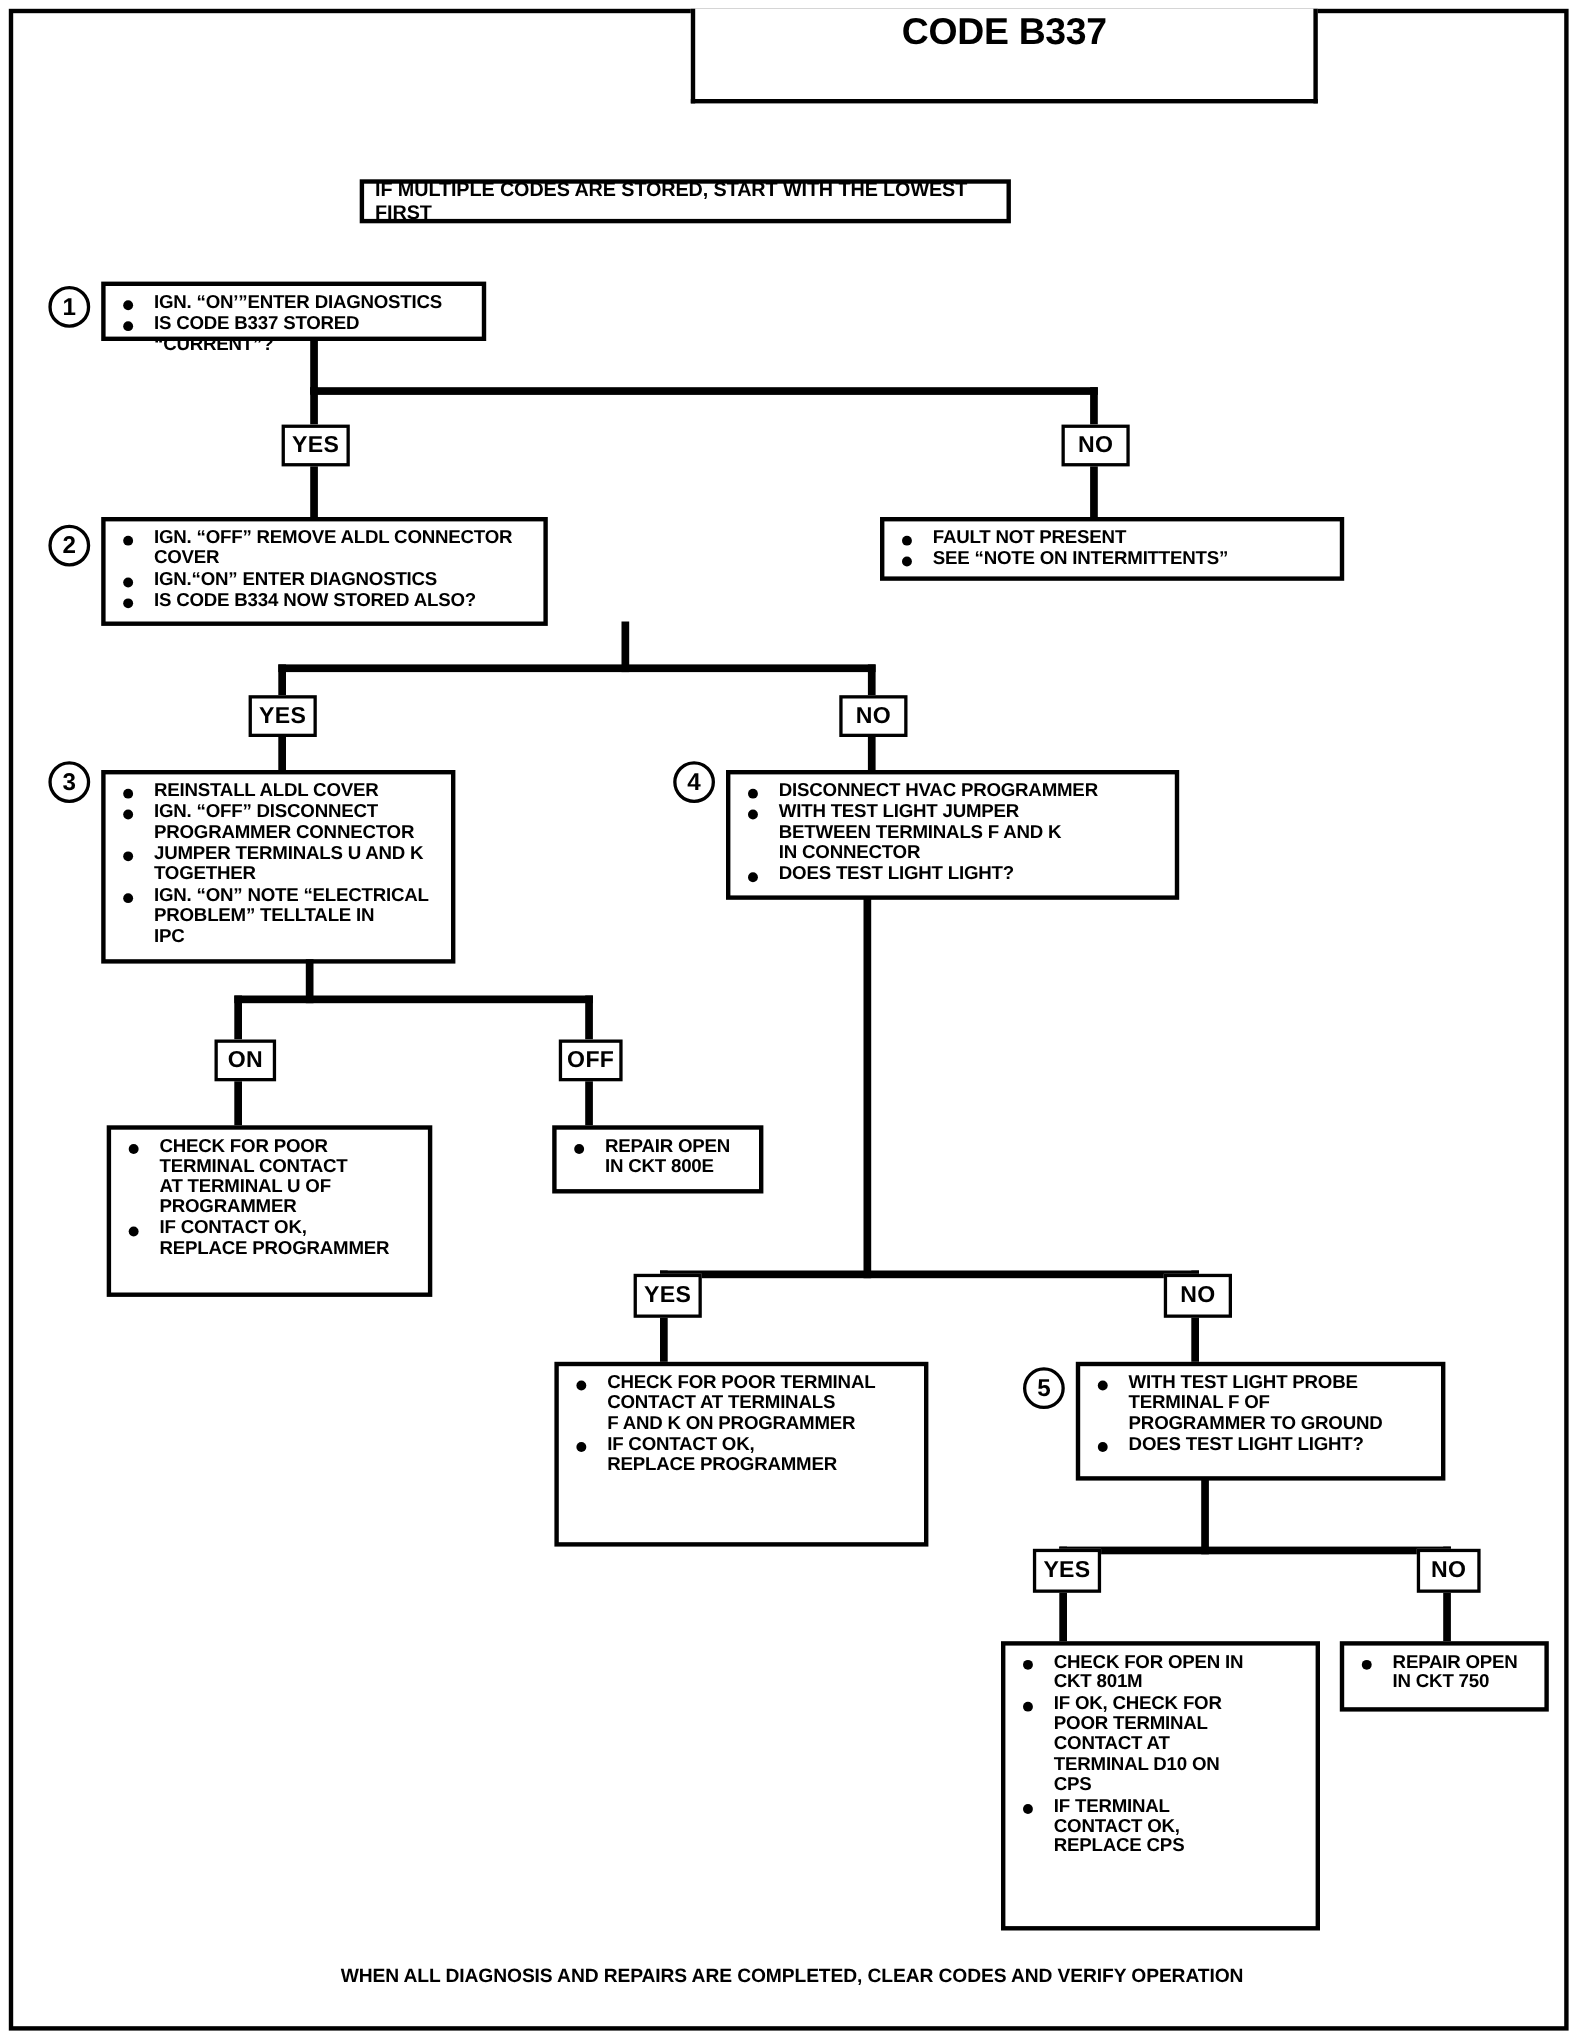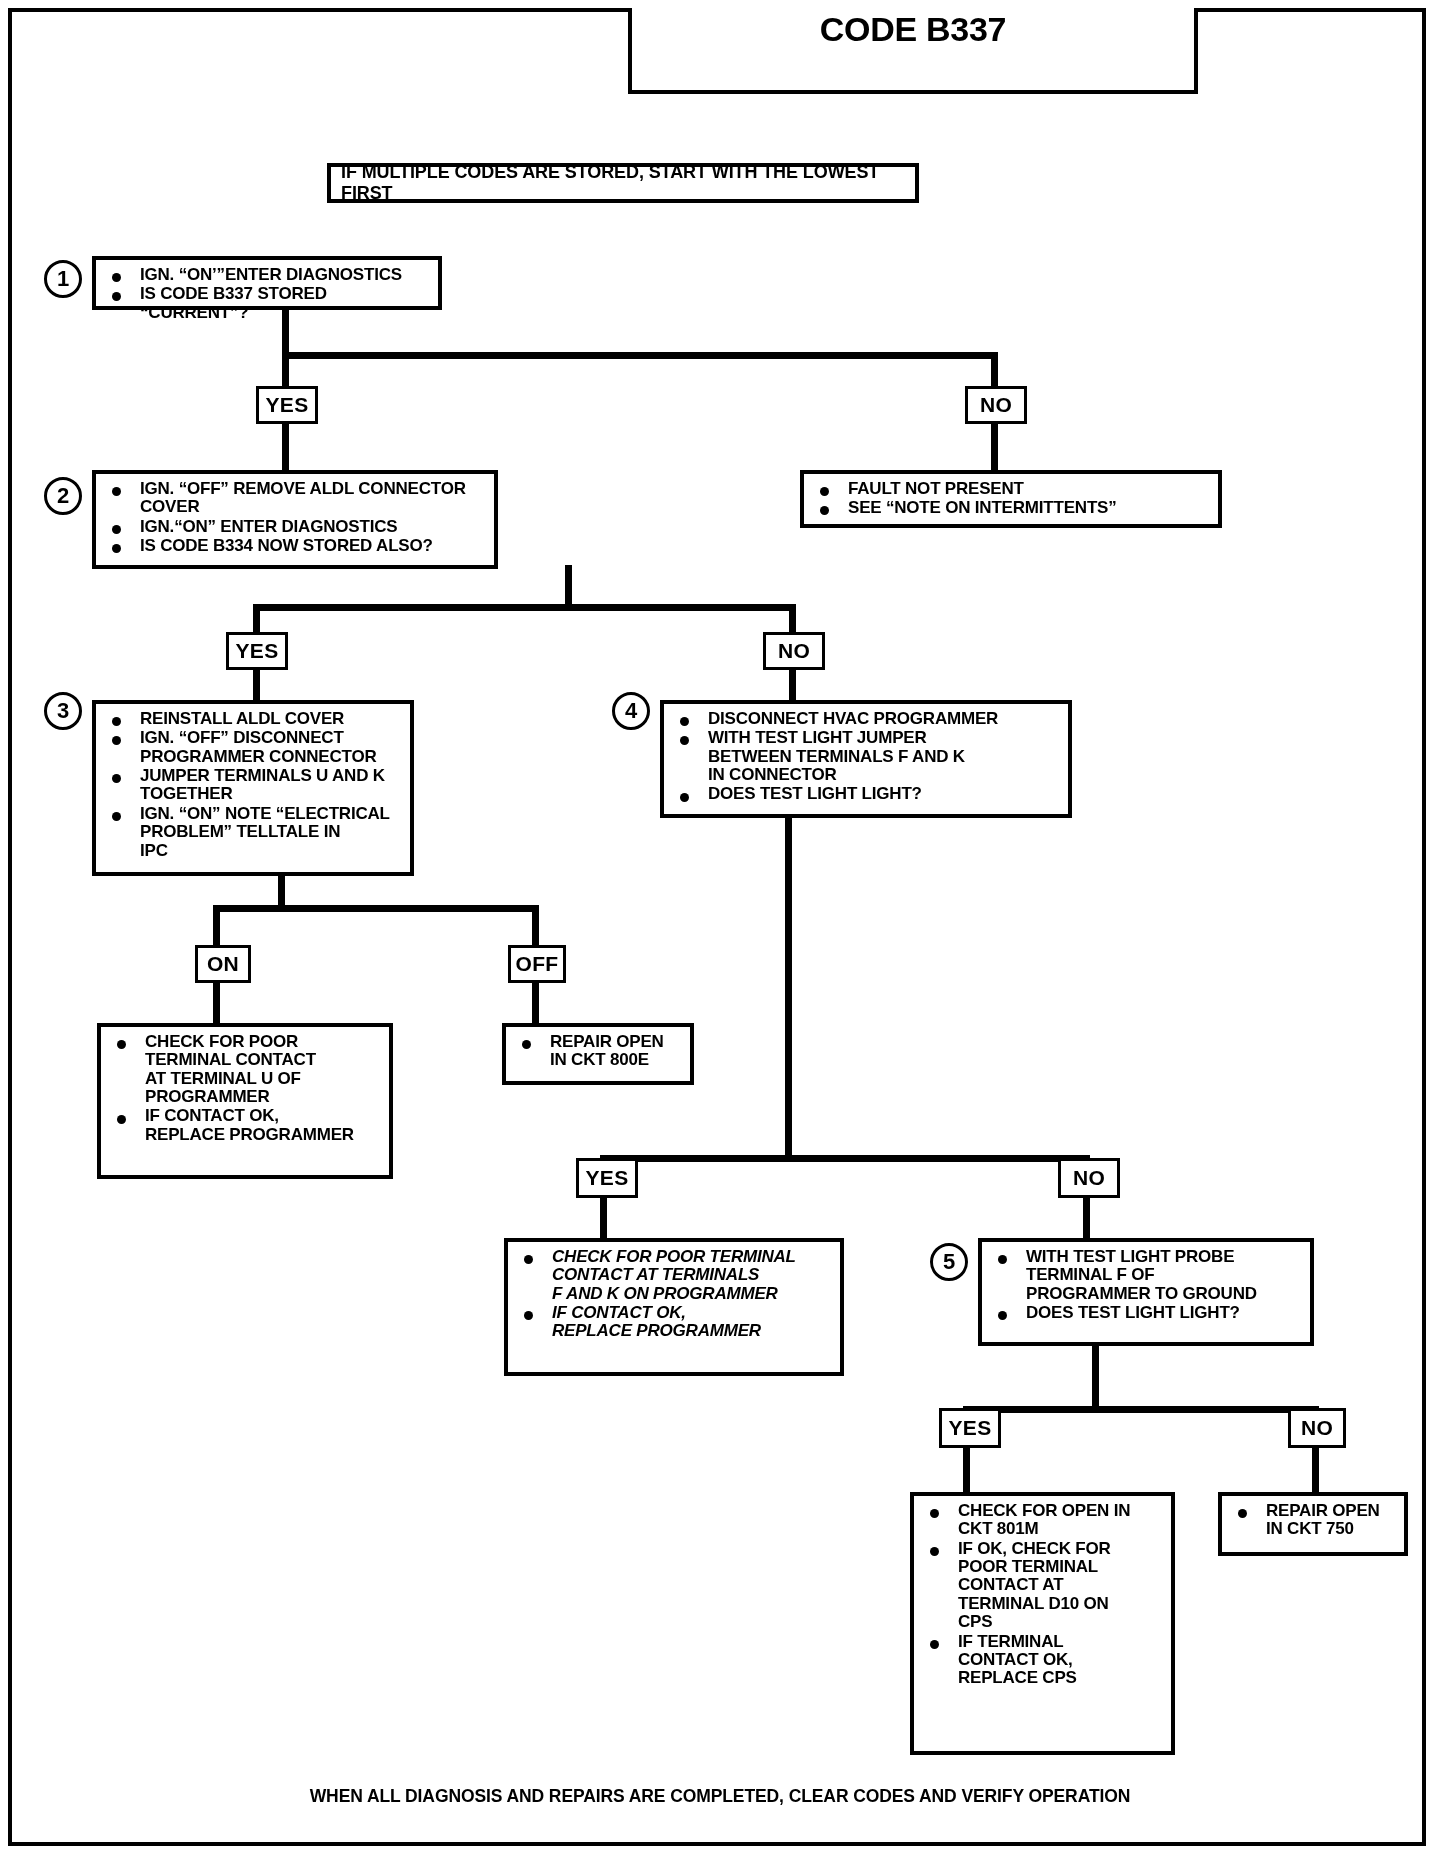--- a/index.html
+++ b/index.html
@@ -280,21 +280,21 @@
   <div class="lbl" style="left:576px; top:1158px; width:62px; height:40px;">
     <span>YES</span>
   </div>
   <div class="lbl" style="left:1058px; top:1158px; width:62px; height:40px;">
     <span>NO</span>
   </div>
 
   <div class="ln" style="left:600px; top:1198px; width:7px; height:42px;"></div>
   <div class="ln" style="left:1083px; top:1198px; width:7px; height:42px;"></div>
 
-  <div class="box tbox" id="box-fk" style="left:504px; top:1238px; width:340px; height:138px; font-size:17px;font-style:italic;">
+  <div class="box tbox" id="box-fk" style="left:504px; top:1238px; width:340px; height:168px; font-size:17px;">
     <ul class="bl">
       <li>CHECK FOR POOR TERMINAL
 CONTACT AT TERMINALS
 F AND K ON PROGRAMMER</li>
       <li>IF CONTACT OK,
 REPLACE PROGRAMMER</li>
     </ul>
   </div>
 
   <div class="circ" style="left:930px; top:1243px;">
@@ -317,21 +317,21 @@
   <div class="lbl" style="left:939px; top:1408px; width:62px; height:40px;">
     <span>YES</span>
   </div>
   <div class="lbl" style="left:1288px; top:1408px; width:58px; height:40px;">
     <span>NO</span>
   </div>
 
   <div class="ln" style="left:963px; top:1448px; width:7px; height:46px;"></div>
   <div class="ln" style="left:1312px; top:1448px; width:7px; height:46px;"></div>
 
-  <div class="box tbox" id="box-801m" style="left:910px; top:1492px; width:265px; height:263px; font-size:17px;">
+  <div class="box tbox" id="box-801m" style="left:910px; top:1492px; width:290px; height:263px; font-size:17px;">
     <ul class="bl">
       <li>CHECK FOR OPEN IN
 CKT 801M</li>
       <li>IF OK, CHECK FOR
 POOR TERMINAL
 CONTACT AT
 TERMINAL D10 ON
 CPS</li>
       <li>IF TERMINAL
 CONTACT OK,

